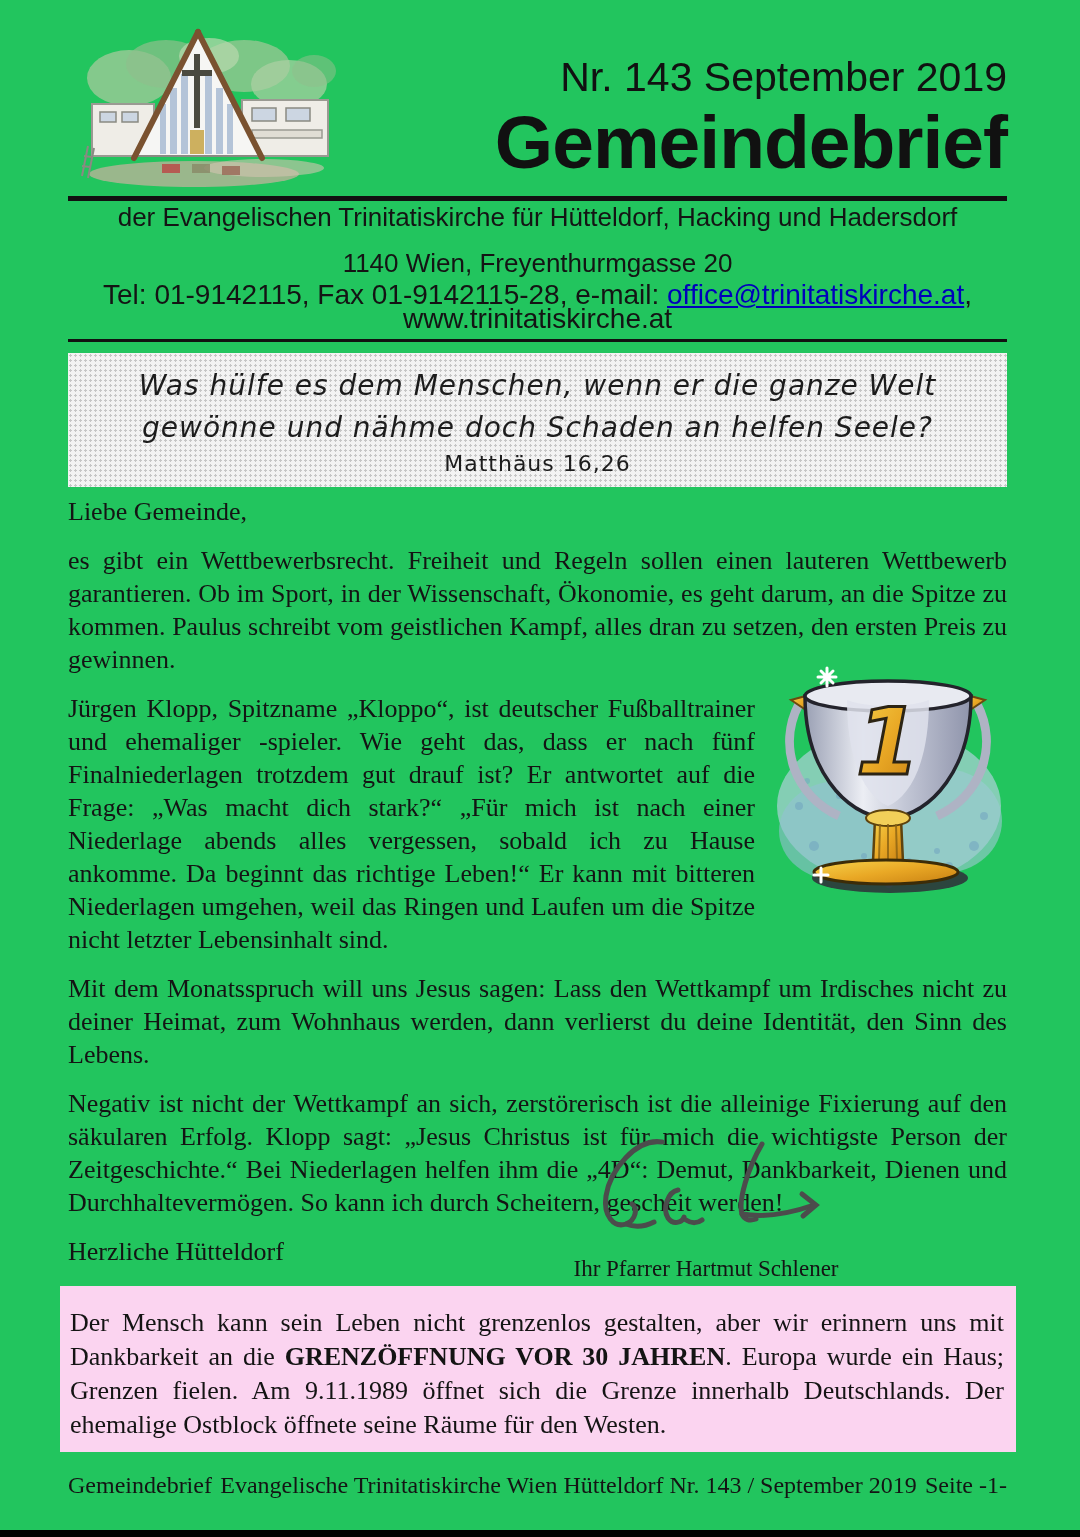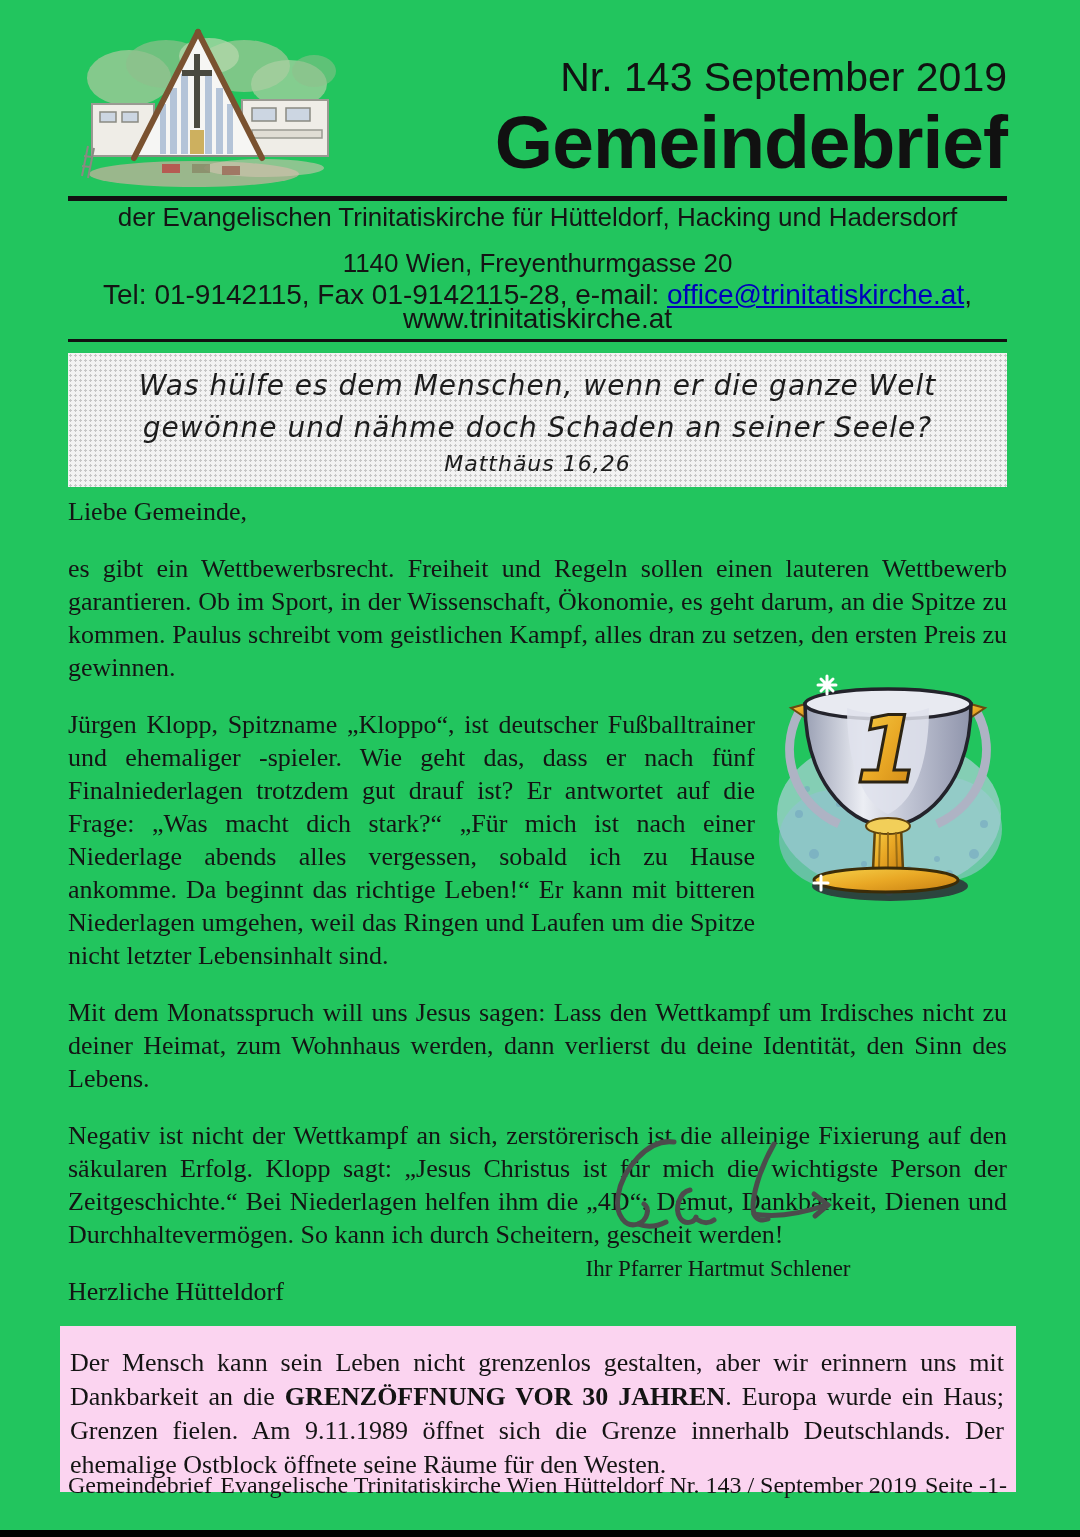--- a/index.html
+++ b/index.html
@@ -42,37 +42,36 @@
   .quote-text {
     font-family: "DejaVu Sans", cursive;
     font-style: italic;
     font-size: 28px;
     line-height: 42px;
     letter-spacing: 1px;
     color:#1c1c1c;
   }
   .quote-ref {
     font-family: "DejaVu Sans", cursive;
-    font-style: italic;
     font-size: 22px;
     line-height: 30px;
     letter-spacing: 1px;
     color:#1c1c1c;
   }
 
   
   .body-copy { margin-top: 8px; font-size: 26px; line-height: 33px; }
-  .body-copy p { margin-top: 24px; }
+  .body-copy p { margin-top: 16px; }
   .body-copy p.first { margin-top: 7px; }
   .just { text-align: justify; }
   .trophy-float { float: right; width: 238px; height: 248px; margin: -6px 0 4px 14px; }
   .trophy-float svg { width: 238px; height: 260px; margin-top: -14px; }
 
   
-  .signature-block { position: absolute; left: 568px; top: 1128px; width: 300px; text-align: center; }
+  .signature-block { position: absolute; left: 556px; top: 1128px; width: 300px; text-align: center; }
   .signature-block svg { width: 280px; height: 122px; }
   .sig-caption { font-size: 23px; line-height: 26px; margin-top: 2px; color:#141414; }
 
   
   .pink-box {
     margin: 18px 0 0 -8px;
     width: 956px;
     background: #fbd4f0;
     padding: 20px 12px 10px 10px;
     font-size: 26px;
@@ -153,21 +152,21 @@
 
     <div class="subtitle">der Evangelischen Trinitatiskirche für Hütteldorf, Hacking und Hadersdorf</div>
     <div class="subtitle subtitle2">1140 Wien, Freyenthurmgasse 20</div>
     <div class="contact-line">
       <span>Tel: 01-9142115, Fax 01-9142115-28, e-mail: </span><span class="email-link">office@trinitatiskirche.at</span><span>, </span><span>www.trinitatiskirche.at</span>
     </div>
 
     <div class="rule-thin"></div>
 
     <div class="quote-box">
-      <div class="quote-text">Was hülfe es dem Menschen, wenn er die ganze Welt gewönne und nähme doch Schaden an seiner Seele?</div>
+      <div class="quote-text">Was hülfe es dem Menschen, wenn er die ganze Welt gewönne und nähme doch Schaden an helfen Seele?</div>
       <div class="quote-ref">Matthäus 16,26</div>
     </div>
 
     <div class="body-copy">
       <p class="first">Liebe Gemeinde,</p>
       <p class="just">es gibt ein Wettbewerbsrecht. Freiheit und Regeln sollen einen lauteren Wettbewerb garantieren. Ob im Sport, in der Wissenschaft, Ökonomie, es geht darum, an die Spitze zu kommen. Paulus schreibt vom geistlichen Kampf, alles dran zu setzen, den ersten Preis zu gewinnen.</p>
 
       <div class="trophy-float">
         <svg viewBox="0 0 238 260" xmlns="http://www.w3.org/2000/svg">
 

